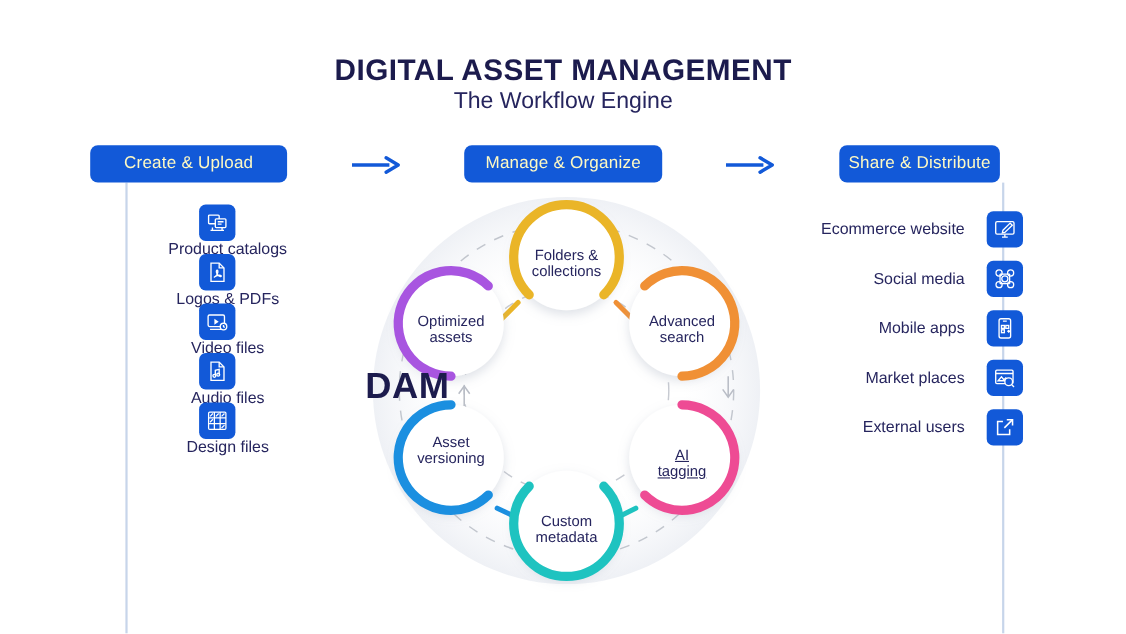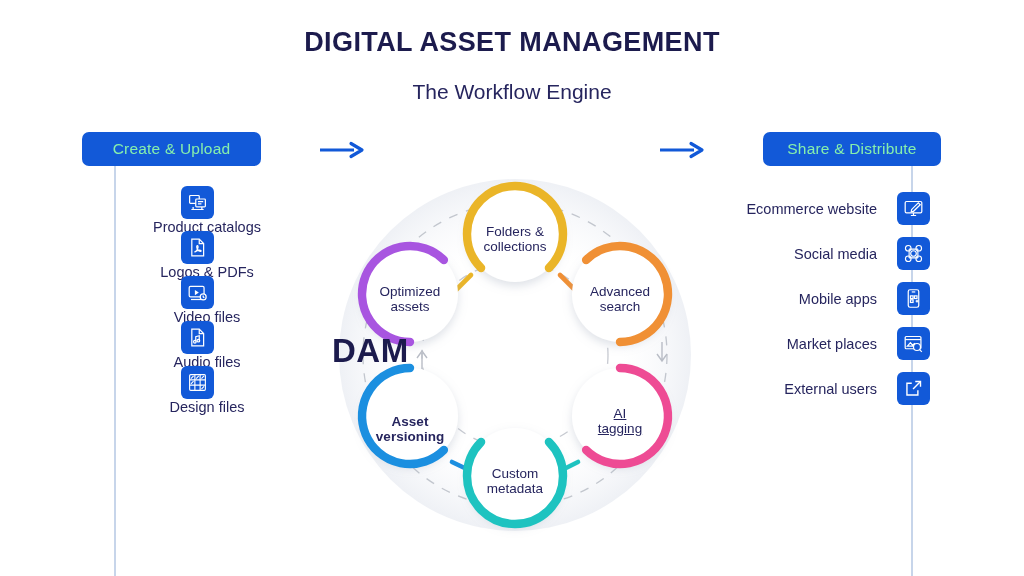--- a/index.html
+++ b/index.html
@@ -6,39 +6,39 @@
   html, body {
     width: 1024px; height: 576px;
     background: #ffffff;
     font-family: "Liberation Sans", sans-serif;
     overflow: hidden;
   }
   #stage { position: relative; width: 1024px; height: 576px; }
 
   
   .title {
-    position: absolute; left: 0; top: 27px; width: 1024px;
+    position: absolute; left: 0; top: 49px; width: 1024px;
     text-align: center; font-size: 27px; font-weight: bold;
     letter-spacing: .4px; color: #1c1b4d;
   }
   .subtitle {
     position: absolute; left: 0; top: 80px; width: 1024px;
     text-align: center; font-size: 21px; font-weight: normal; color: #26255e;
   }
 
   
   .pill {
     position: absolute; height: 34px; border-radius: 7px;
-    background: #1259d8; color: #86efac;
+    background: #1259d8; color: #fef9c3;
     display: flex; align-items: center; justify-content: center;
     font-size: 15.5px; letter-spacing: .2px;
   }
   #pill-left  { left: 82px;  top: 132px; width: 179px; }
   #pill-mid   { left: 422px; top: 132px; width: 180px; }
-  #pill-right { left: 763px; top: 132px; width: 178px; }
+  #pill-right { left: 763px; top: 132px; width: 146px; }
 
   
   .sec-arrow { position: absolute; top: 141px; width: 48px; height: 18px; }
   #sec-arrow-1 { left: 318px; }
   #sec-arrow-2 { left: 658px; }
 
   
   .guide {
     position: absolute; top: 166px; width: 2px; height: 410px;
     background: #c7d5ea;
@@ -85,20 +85,21 @@
 
 <div id="stage">
 
   <div class="title">DIGITAL ASSET MANAGEMENT</div>
   <div class="subtitle">The Workflow Engine</div>
 
   <div class="guide" id="guide-left"></div>
   <div class="guide" id="guide-right"></div>
 
   <div class="pill" id="pill-left">Create &amp; Upload</div>
+  <div class="pill" id="pill-mid">Manage &amp; Organize</div>
   <div class="pill" id="pill-right">Share &amp; Distribute</div>
 
   <div class="sec-arrow" id="sec-arrow-1">
     <svg width="48" height="18" viewBox="0 0 48 18">
       <path d="M2 9 H36" stroke="#1259d8" stroke-width="3.2" fill="none"></path>
       <path d="M33 2.5 L44 9 L33 15.5" stroke="#1259d8" stroke-width="3.2" fill="none" stroke-linejoin="round" stroke-linecap="round"></path>
     </svg>
   </div>
   <div class="sec-arrow" id="sec-arrow-2">
     <svg width="48" height="18" viewBox="0 0 48 18">
@@ -296,21 +297,21 @@
       <div>search</div>
     </div>
     <div class="node-text" style="left:242px; top:234px;text-decoration:underline;">
       <div>AI</div>
       <div>tagging</div>
     </div>
     <div class="node-text" style="left:137px; top:294px;">
       <div>Custom</div>
       <div>metadata</div>
     </div>
-    <div class="node-text" style="left:32px; top:242px;font-weight:bold;">
+    <div class="node-text" style="left:32px; top:222px;">
       <div>Asset</div>
       <div>versioning</div>
     </div>
     <div class="node-text" style="left:32px; top:112px;">
       <div>Optimized</div>
       <div>assets</div>
     </div>
   </div>
 
 </div>

